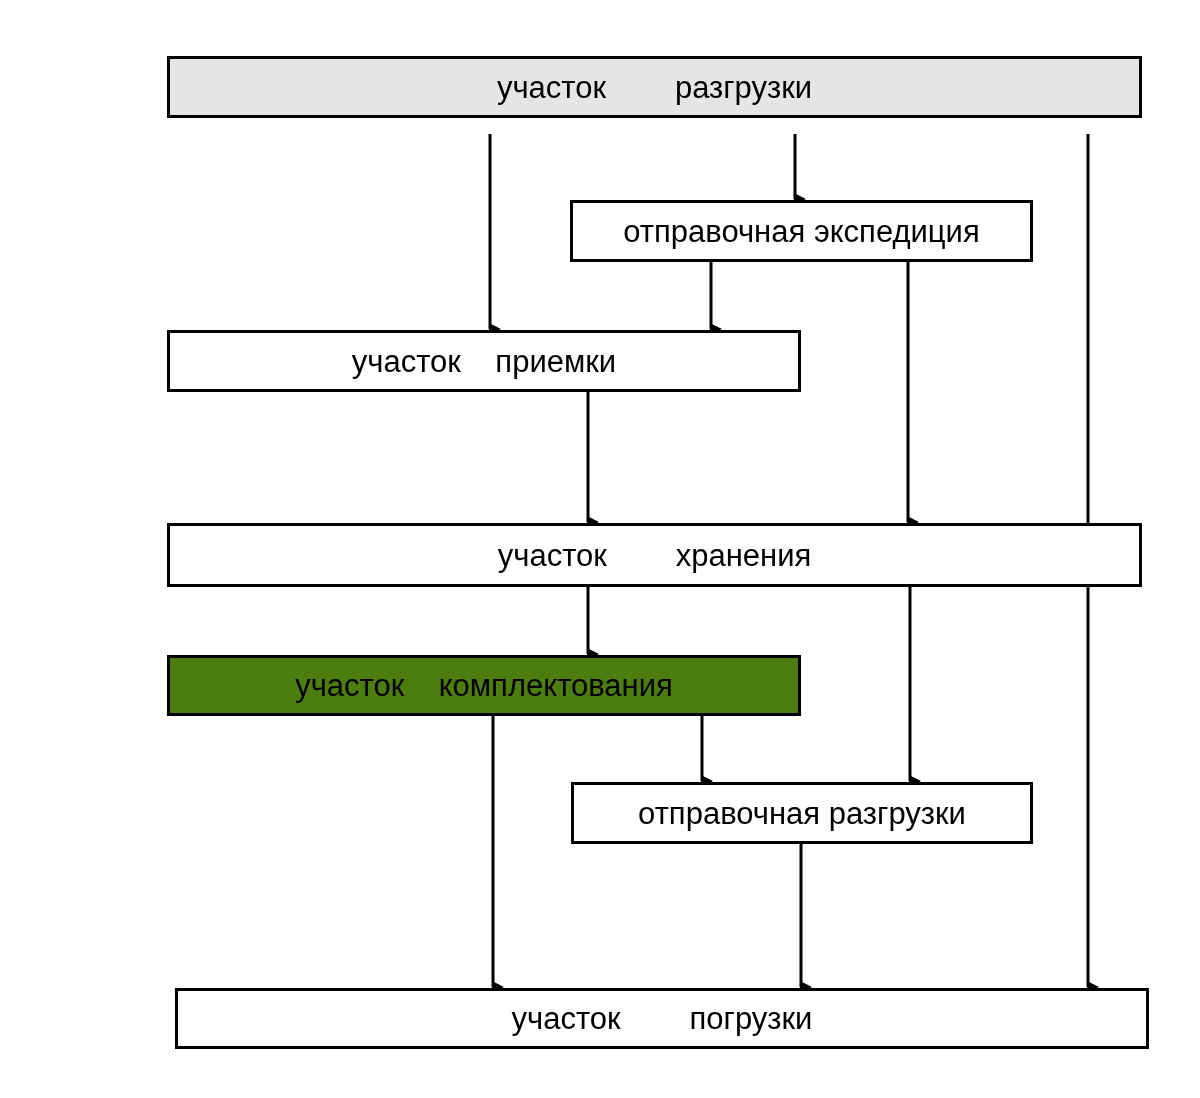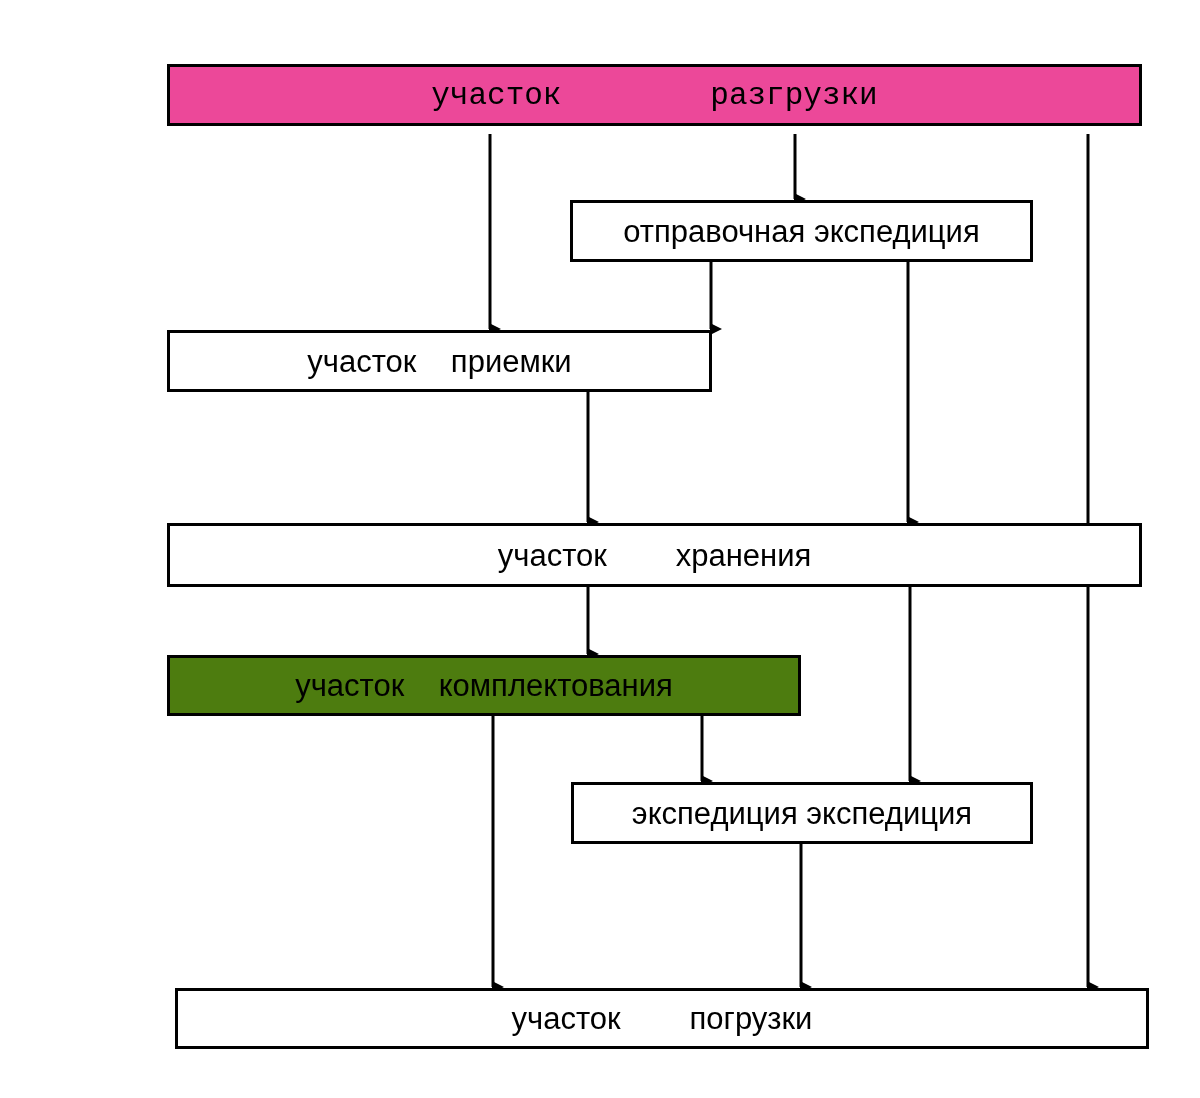--- a/index.html
+++ b/index.html
@@ -64,36 +64,36 @@
         <line x1="588" y1="392" x2="588" y2="522" stroke="#000000" stroke-width="3" marker-end="url(#arrowhead)"></line>
         <line x1="588" y1="585" x2="588" y2="654" stroke="#000000" stroke-width="3" marker-end="url(#arrowhead)"></line>
         <line x1="910" y1="585" x2="910" y2="781" stroke="#000000" stroke-width="3" marker-end="url(#arrowhead)"></line>
         <line x1="702" y1="716" x2="702" y2="781" stroke="#000000" stroke-width="3" marker-end="url(#arrowhead)"></line>
         <line x1="493" y1="716" x2="493" y2="987" stroke="#000000" stroke-width="3" marker-end="url(#arrowhead)"></line>
         <line x1="801" y1="844" x2="801" y2="987" stroke="#000000" stroke-width="3" marker-end="url(#arrowhead)"></line>
       </g>
   </svg>
 
   <div id="node-layer">
-      <div class="node-box" style="left: 167px; top: 64px; width: 975px; height: 62px; border-color: rgb(0, 0, 0); background: #ec4899; font-family: Liberation Mono, monospace;">
+      <div class="node-box" style="left: 167px; top: 56px; width: 975px; height: 62px; border-color: rgb(0, 0, 0); background: #e5e5e5;">
         <span class="node-label">участок        разгрузки</span>
       </div>
       <div class="node-box" style="left: 570px; top: 200px; width: 463px; height: 62px; border-color: rgb(0, 0, 0); background: rgb(255, 255, 255);">
         <span class="node-label">отправочная экспедиция</span>
       </div>
-      <div class="node-box" style="left: 167px; top: 330px; width: 545px; height: 62px; border-color: rgb(0, 0, 0); background: rgb(255, 255, 255);">
+      <div class="node-box" style="left: 167px; top: 330px; width: 634px; height: 62px; border-color: rgb(0, 0, 0); background: rgb(255, 255, 255);">
         <span class="node-label">участок    приемки</span>
       </div>
       <div class="node-box" style="left: 167px; top: 523px; width: 975px; height: 64px; border-color: rgb(0, 0, 0); background: rgb(255, 255, 255);">
         <span class="node-label">участок        хранения</span>
       </div>
       <div class="node-box" style="left: 167px; top: 655px; width: 634px; height: 61px; border-color: rgb(0, 0, 0); background: #4d7c0f;">
         <span class="node-label">участок    комплектования</span>
       </div>
       <div class="node-box" style="left: 571px; top: 782px; width: 462px; height: 62px; border-color: rgb(0, 0, 0); background: rgb(255, 255, 255);">
-        <span class="node-label">экспедиция экспедиция</span>
+        <span class="node-label">отправочная разгрузки</span>
       </div>
       <div class="node-box" style="left: 175px; top: 988px; width: 974px; height: 61px; border-color: rgb(0, 0, 0); background: rgb(255, 255, 255);">
         <span class="node-label">участок        погрузки</span>
       </div>
     </div>
 
 </div>
 
 </body></html>

